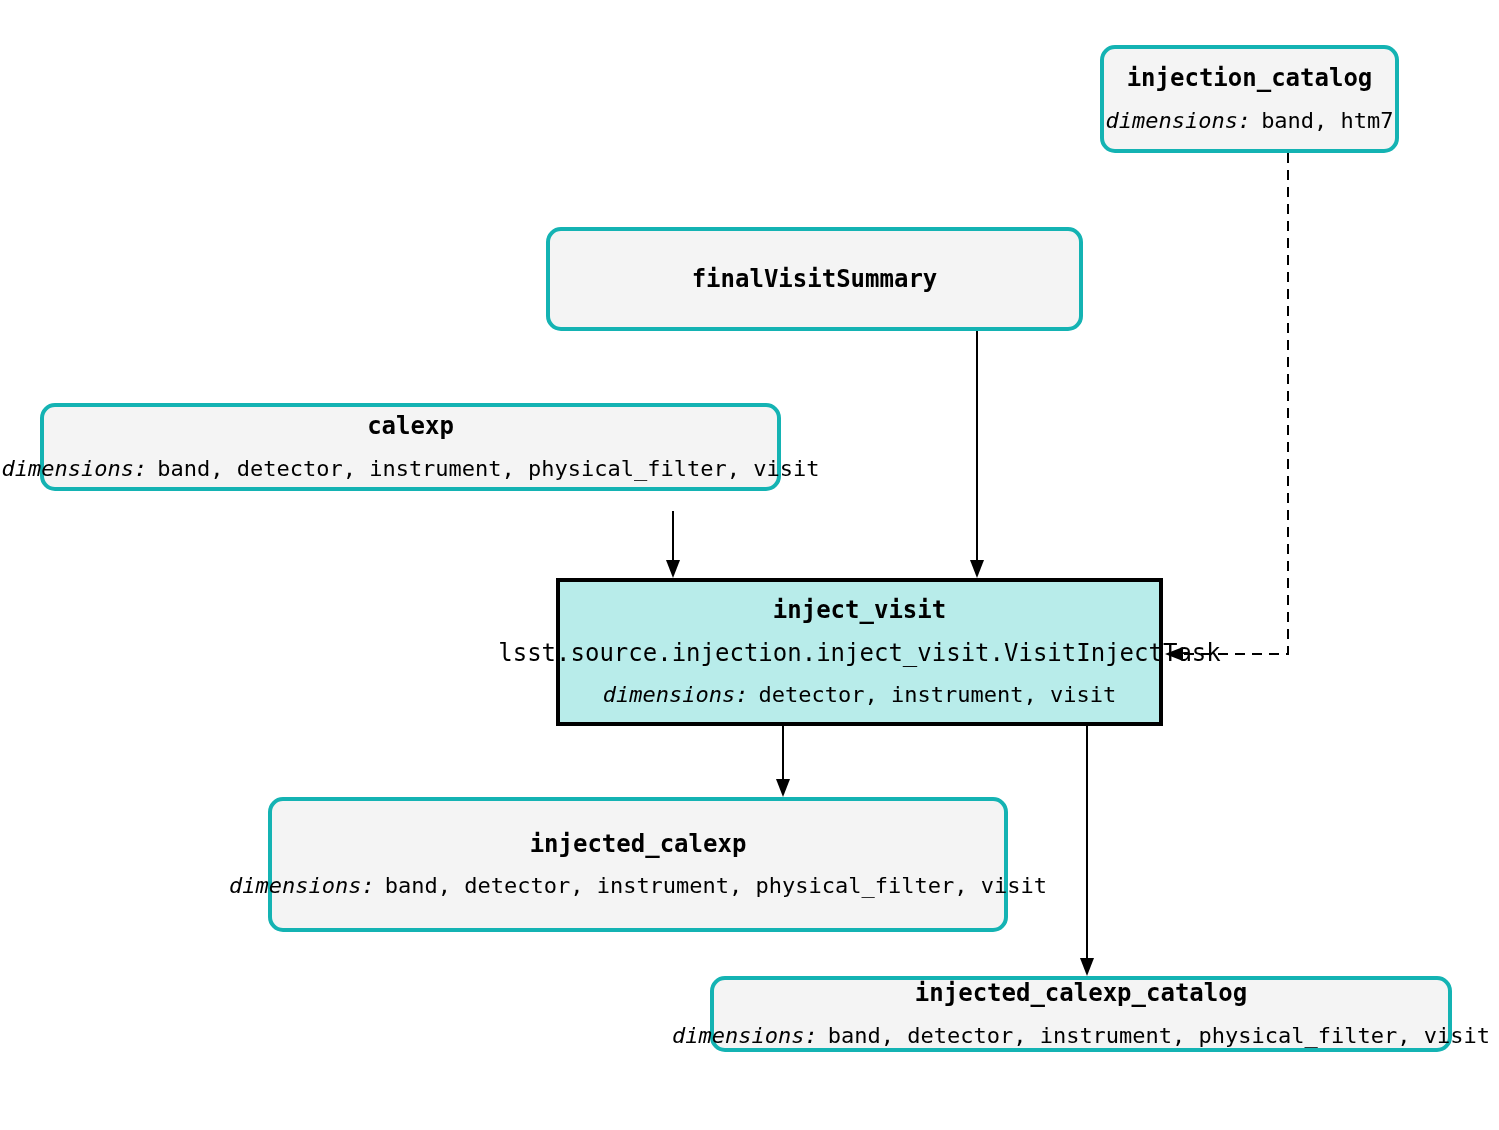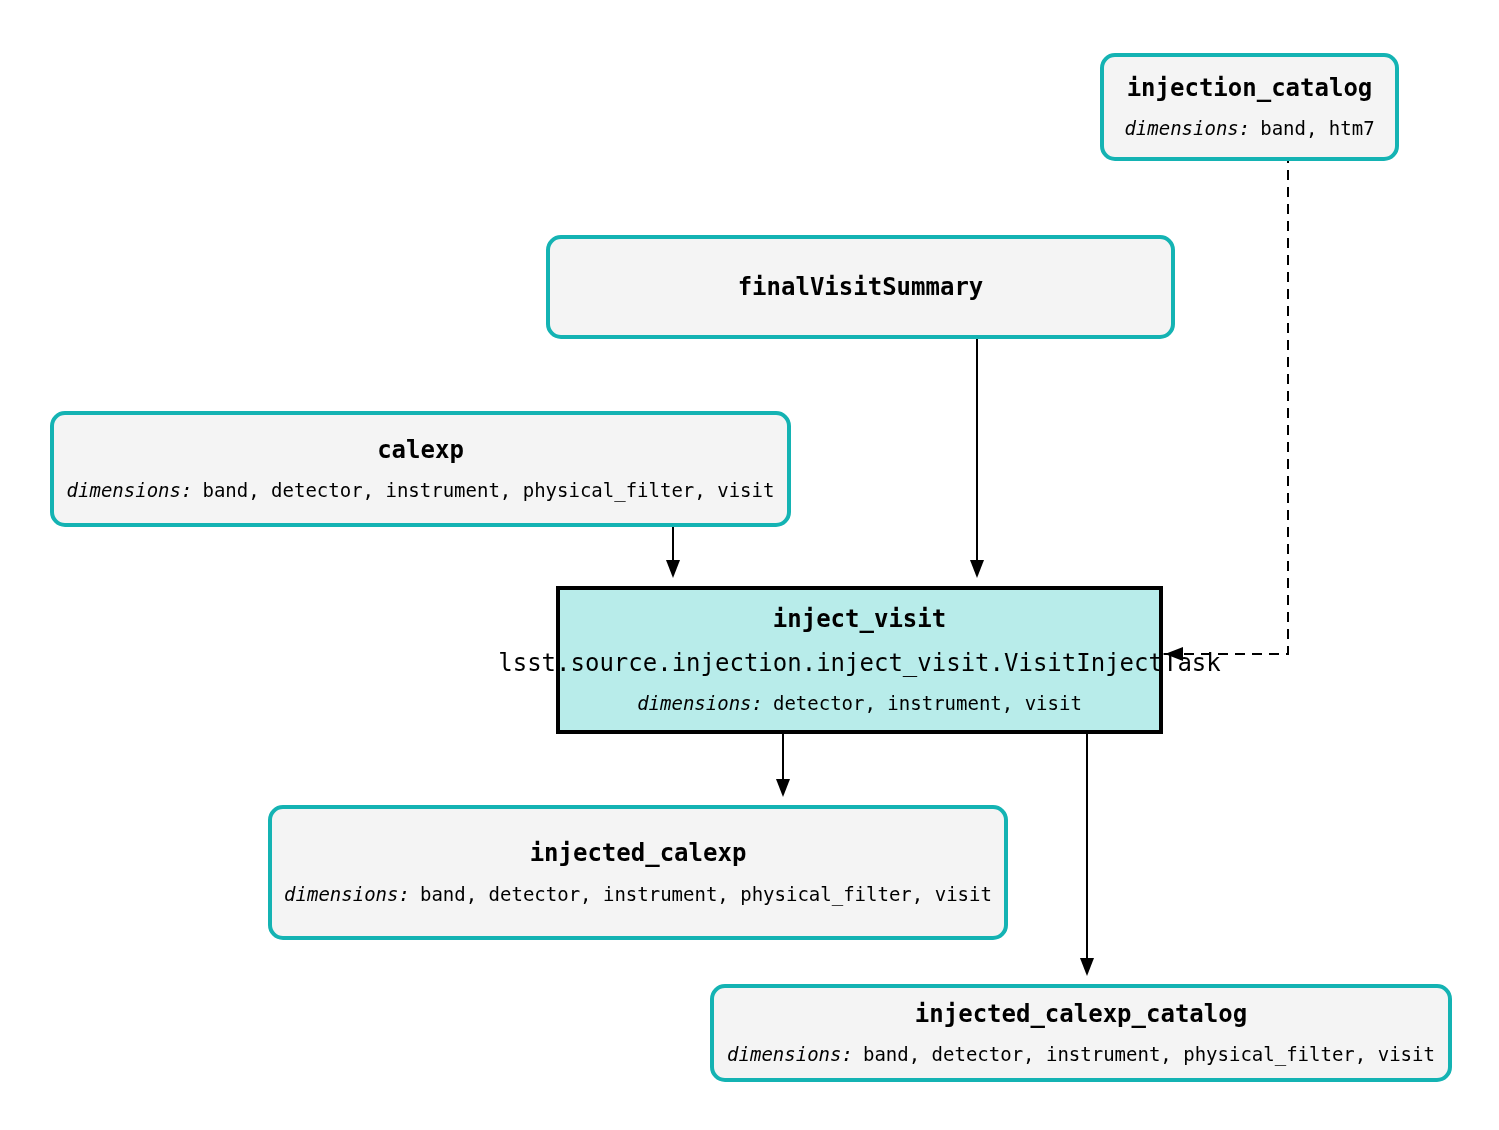--- a/index.html
+++ b/index.html
@@ -28,21 +28,20 @@
     width: 1499px; height: 1130px;
   }
   .node {
     position: absolute;
     display: flex;
     flex-direction: column;
     justify-content: center;
     align-items: center;
     text-align: center;
     gap: 17px;
-    margin-top: 8px;
   }
   .node.dataset {
     background: var(--dataset_fill);
     border: 4px solid var(--teal);
     border-radius: 15px;
   }
   .node.task {
     background: var(--task_fill);
     border: 4px solid var(--task_border);
     border-radius: 0;
@@ -52,21 +51,21 @@
     font-size: 24px;
     line-height: 1.1;
     white-space: nowrap;
   }
   .node .classline {
     font-size: 24px;
     line-height: 1.1;
     white-space: nowrap;
   }
   .node .dims {
-    font-size: 19px;
+    font-size: 22px;
     line-height: 1.1;
     white-space: nowrap;
   }
   .node .dims em {
     font-style: italic;
     margin-right: 10px;
   }
 </style>
 </head>
 <body>
@@ -101,25 +100,25 @@
     </g>
   </svg>
 
   <div class="node dataset" style="left:1100px; top:45px; width:299px; height:108px;">
     <div class="title">injection_catalog</div>
     <div class="dims">
       <em>dimensions:</em><span>band, htm7</span>
     </div>
   </div>
 
-  <div class="node dataset" style="left:546px; top:227px; width:629px; height:104px;">
+  <div class="node dataset" style="left:546px; top:227px; width:537px; height:104px;">
     <div class="title">finalVisitSummary</div>
   </div>
 
-  <div class="node dataset" style="left:50px; top:403px; width:741px; height:116px;">
+  <div class="node dataset" style="left:40px; top:403px; width:741px; height:88px;">
     <div class="title">calexp</div>
     <div class="dims">
       <em>dimensions:</em><span>band, detector, instrument, physical_filter, visit</span>
     </div>
   </div>
 
   <div class="node task" style="left:556px; top:578px; width:607px; height:148px;">
     <div class="title">inject_visit</div>
     <div class="classline">lsst.source.injection.inject_visit.VisitInjectTask</div>
     <div class="dims">
@@ -127,20 +126,20 @@
     </div>
   </div>
 
   <div class="node dataset" style="left:268px; top:797px; width:740px; height:135px;">
     <div class="title">injected_calexp</div>
     <div class="dims">
       <em>dimensions:</em><span>band, detector, instrument, physical_filter, visit</span>
     </div>
   </div>
 
-  <div class="node dataset" style="left:710px; top:976px; width:742px; height:98px;">
+  <div class="node dataset" style="left:710px; top:976px; width:742px; height:76px;">
     <div class="title">injected_calexp_catalog</div>
     <div class="dims">
       <em>dimensions:</em><span>band, detector, instrument, physical_filter, visit</span>
     </div>
   </div>
 
 </div>
 
 </body></html>

